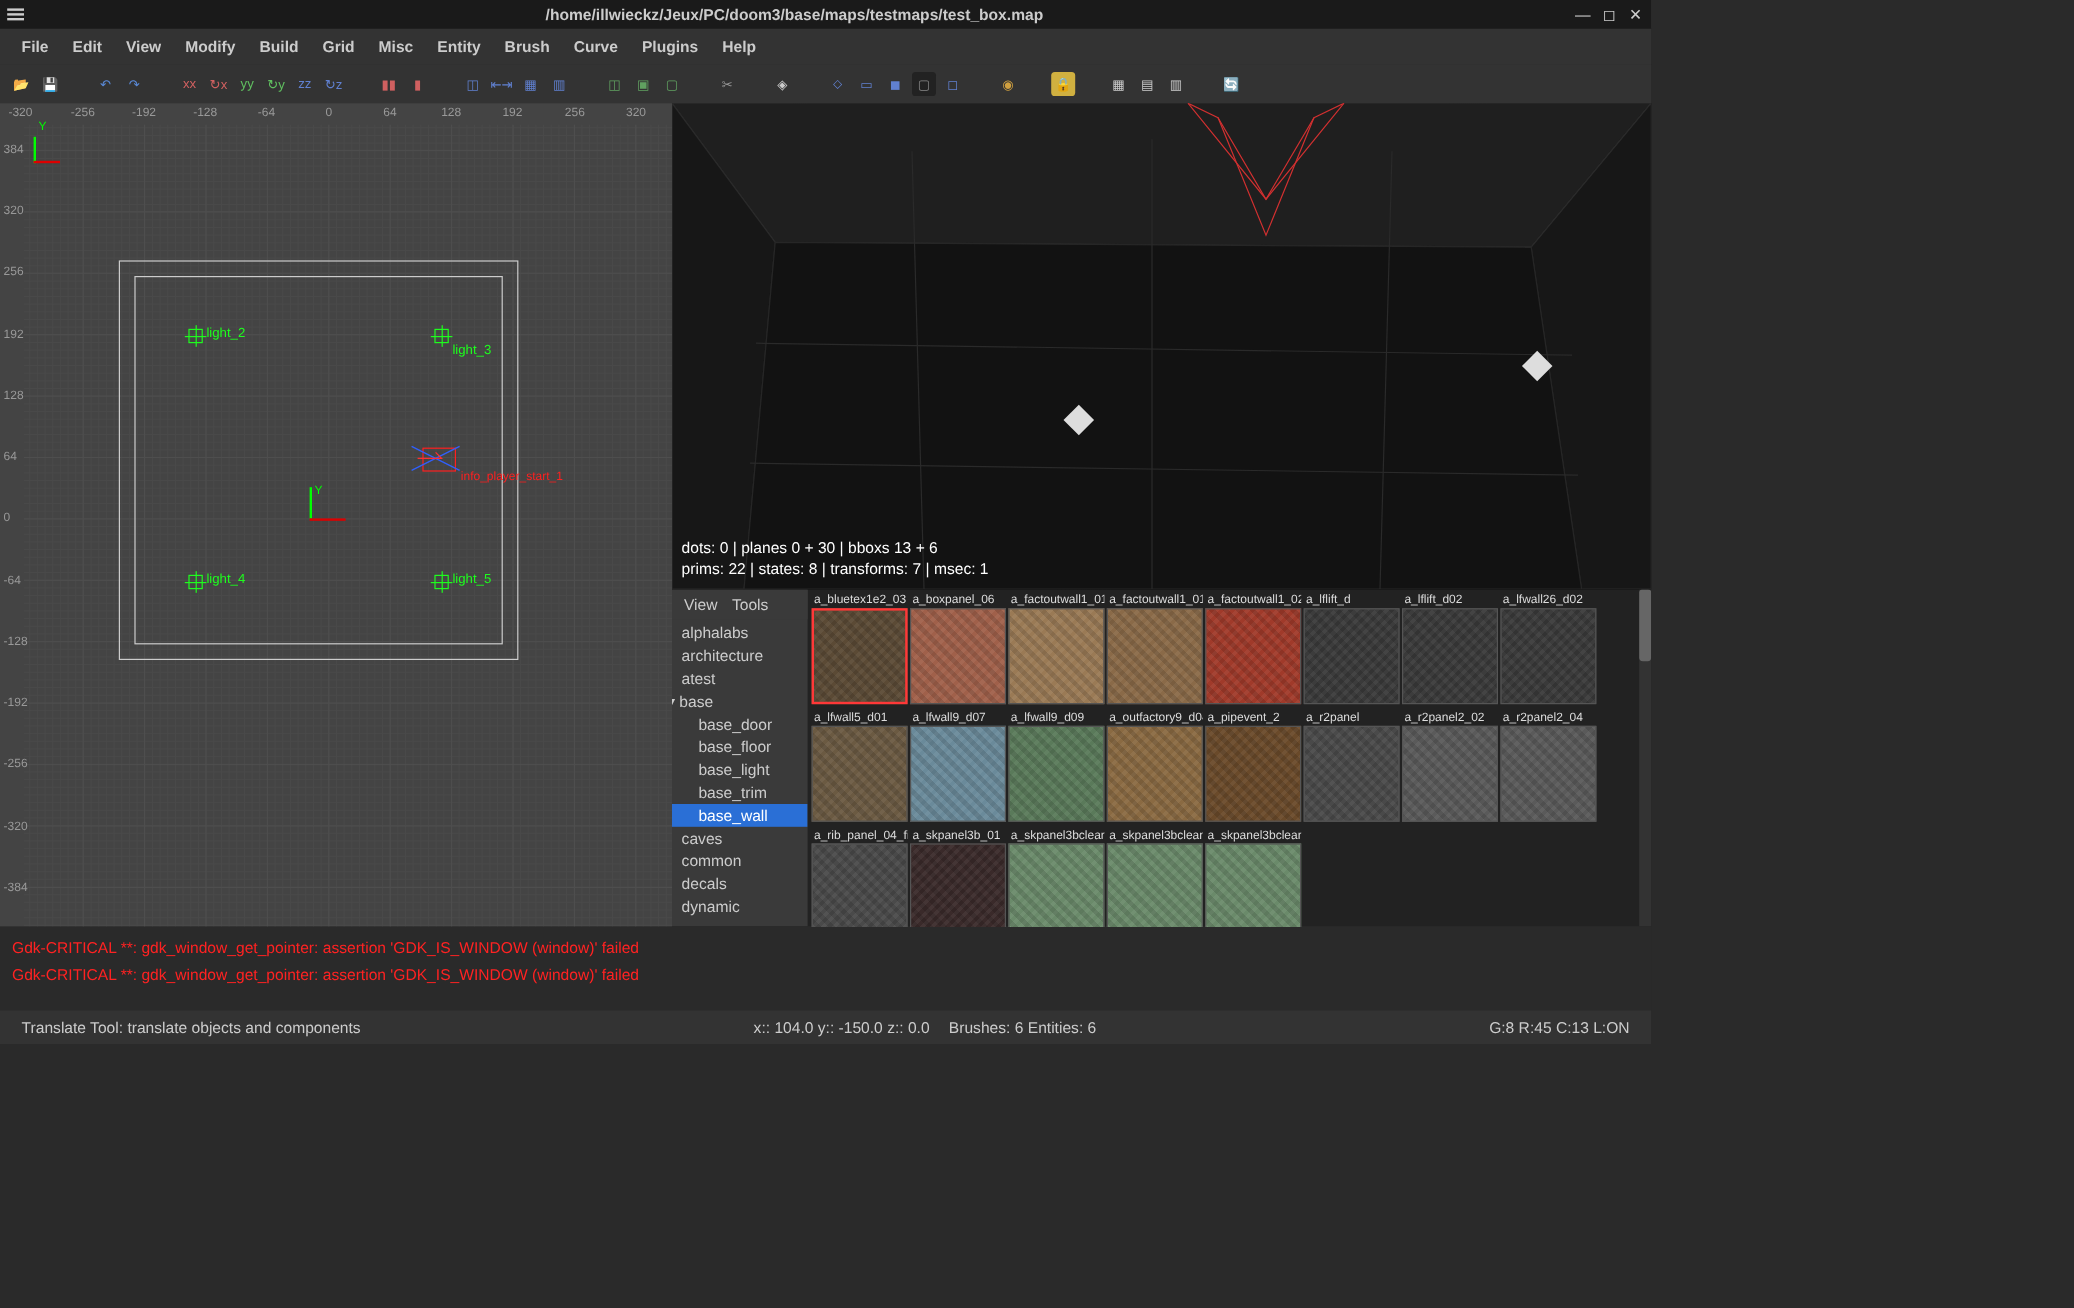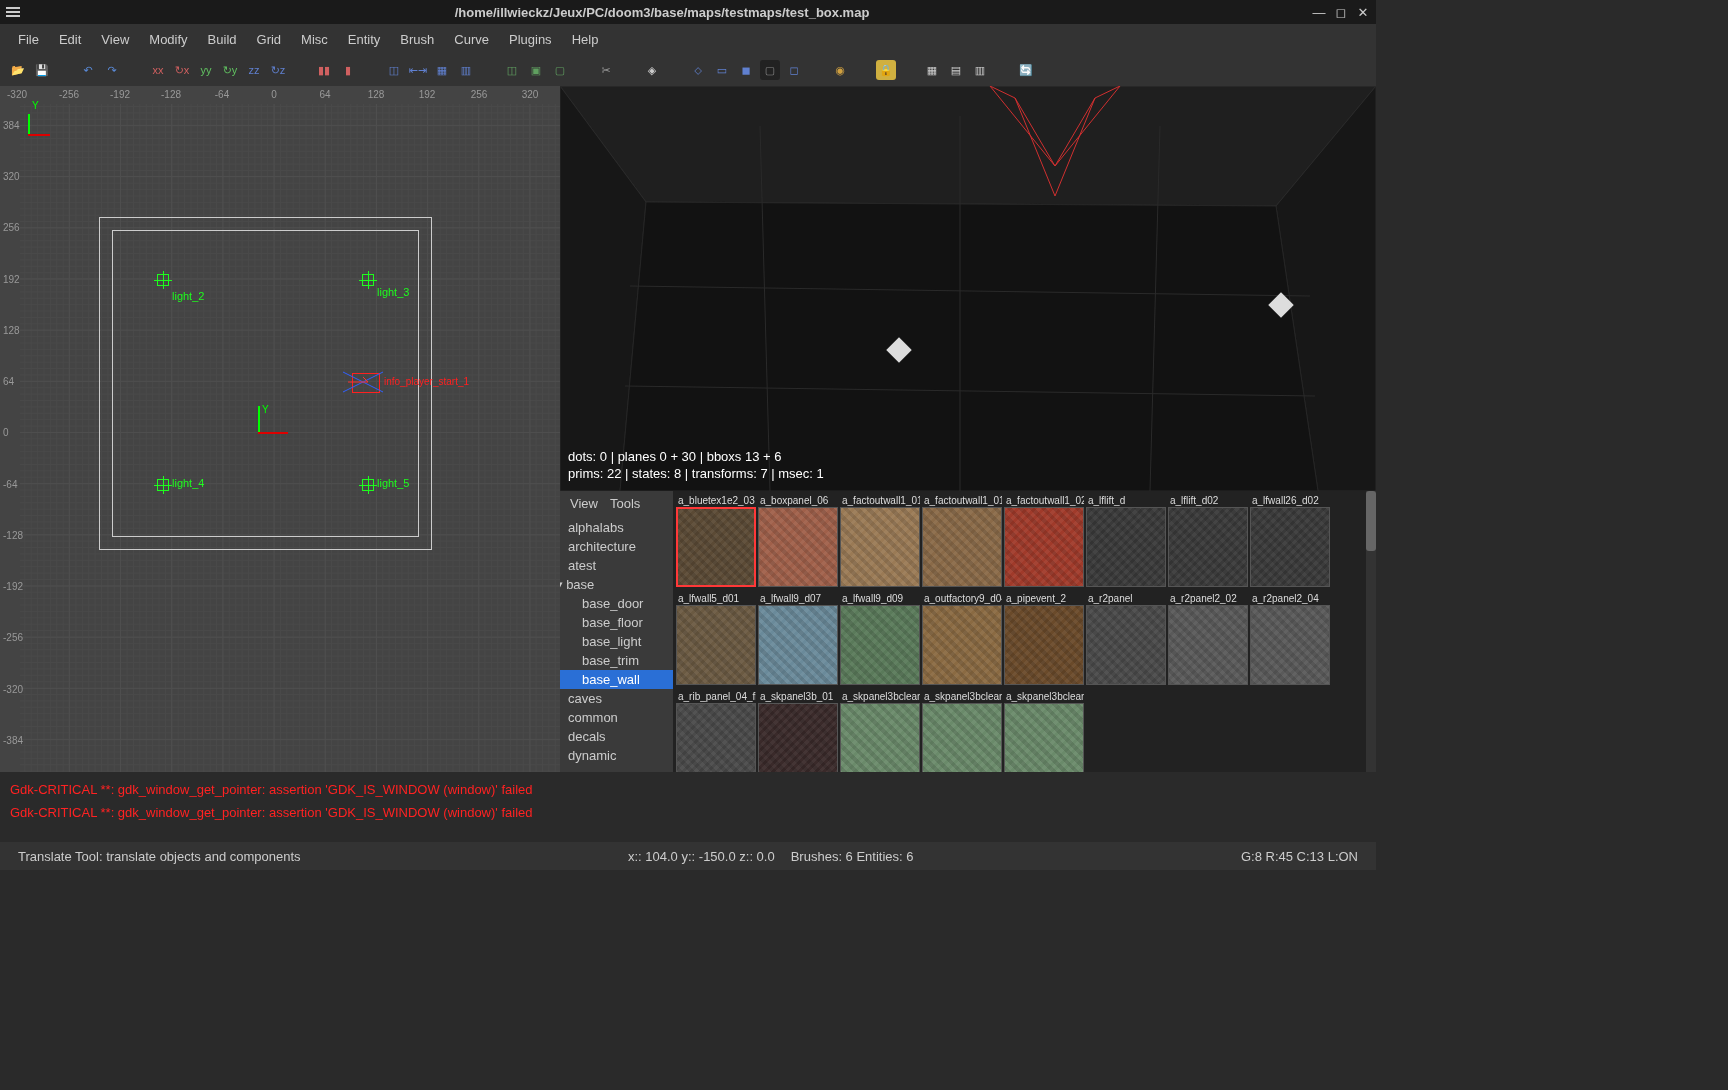--- a/index.html
+++ b/index.html
@@ -4,42 +4,42 @@
 <style>
 * { margin: 0; padding: 0; box-sizing: border-box; font-family: sans-serif; font-size: 13px; }
 body { background: #2a2a2a; color: #ccc; width: 1376px; height: 870px; display: flex; flex-direction: column; overflow: hidden; }
 
 .titlebar { background: #1a1a1a; display: flex; align-items: center; height: 24px; padding: 0 6px; }
 .titlebar .app-icon { width: 14px; height: 14px; display: flex; flex-direction: column; justify-content: center; gap: 2px; }
 .titlebar .app-icon span { height: 2px; background: #ccc; }
 .titlebar .title { flex: 1; text-align: center; font-weight: bold; }
 .titlebar .win-btn { width: 14px; height: 14px; margin-left: 8px; display: inline-flex; align-items: center; justify-content: center; }
 
-.menubar { background: #333; display: flex; gap: 0; padding: 4px 8px; height: 30px; align-items: center; }
+.menubar { background: #333; display: flex; gap: 0; padding: 4px 8px; height: 30px; align-items: flex-end; font-weight: bold; }
 .menubar .menu-item { padding: 4px 10px; cursor: default; }
 
 .toolbar { background: #333; display: flex; align-items: center; padding: 4px 8px; gap: 4px; height: 32px; }
 .toolbar .tb-btn { width: 20px; height: 20px; display: inline-flex; align-items: center; justify-content: center; font-size: 11px;}
 .toolbar .tb-sep { width: 18px; }
 .tb-active { background: #222; border-radius: 3px; padding: 2px; }
 
 .main { flex: 1; display: flex; min-height: 0; }
 .left-pane { width: 560px; background: #444; position: relative; overflow: hidden; }
 .right-pane { flex: 1; display: flex; flex-direction: column; background: #222; min-width: 0; }
 
 .grid-view { position: absolute; inset: 0; }
 .grid-view .hlabel { position: absolute; top: 3px; color: #999; font-size: 10px; transform: translateX(-50%);}
 .grid-view .vlabel { position: absolute; left: 3px; color: #999; font-size: 10px; transform: translateY(-50%);}
 .entity-label { position: absolute; color: #1efd1e; font-size: 11px; }
 .entity-light { position: absolute; width: 12px; height: 12px; border: 1px solid #1efd1e; display: flex; align-items: center; justify-content: center; }
 .entity-light::before, .entity-light::after { content: ''; position: absolute; background: #1efd1e; }
 .entity-light::before { width: 1px; height: 18px; }
 .entity-light::after { width: 18px; height: 1px; }
 .player-start { position: absolute; width: 28px; height: 20px; border: 1px solid #ff2020; }
-.player-start-label { color: #ff2020; font-size: 10px; position: absolute; white-space: nowrap;}
+.player-start-label { color: #ff2020; font-size: 10px; position: absolute; white-space: nowrap; margin-top: 16px;}
 .axis-y { color: #0f0; font-size: 10px; position: absolute; }
 .brush-box { position: absolute; border: 1px solid #ccc; }
 
 .viewport3d { height: 405px; background: #000; position: relative; background-image:
   linear-gradient(135deg, #1a1a1a 0%, #111 40%, #0a0a0a 100%);
 }
 .viewport-overlay { position: absolute; left: 8px; bottom: 8px; color: #fff; font-size: 11px; line-height: 1.3; }
 
 .tex-panel { flex: 1; display: flex; min-height: 0; }
 .tex-sidebar { width: 113px; background: #3a3a3a; display: flex; flex-direction: column; }
@@ -185,21 +185,21 @@
       <div style="position:absolute;left:28px;top:28px">
         <div style="width:2px;height:22px;background:#0f0;"></div>
         <div style="width:22px;height:2px;background:#d00;margin-top:-2px"></div>
         <div class="axis-y" style="left:4px;top:-14px">Y</div>
       </div>
 
       <div class="brush-box" style="left:99px;top:131px;width:333px;height:333px"></div>
       <div class="brush-box" style="left:112px;top:144px;width:307px;height:307px"></div>
 
       <div class="entity-light" style="left:157px;top:188px"></div>
-      <div class="entity-label" style="left:172px;top:204px">light_2</div>
+      <div class="entity-label" style="left:172px;top:186px">light_2</div>
       <div class="entity-light" style="left:362px;top:188px"></div>
       <div class="entity-label" style="left:377px;top:200px">light_3</div>
       <div class="entity-light" style="left:157px;top:393px"></div>
       <div class="entity-label" style="left:172px;top:391px">light_4</div>
       <div class="entity-light" style="left:362px;top:393px"></div>
       <div class="entity-label" style="left:377px;top:391px">light_5</div>
 
       <div class="player-start" style="left:352px;top:287px">
         <svg width="60" height="40" style="position:absolute;left:-20px;top:-12px" viewBox="0 0 60 40">
           <line x1="10" y1="30" x2="50" y2="10" stroke="#3060ff" stroke-width="1"></line>

